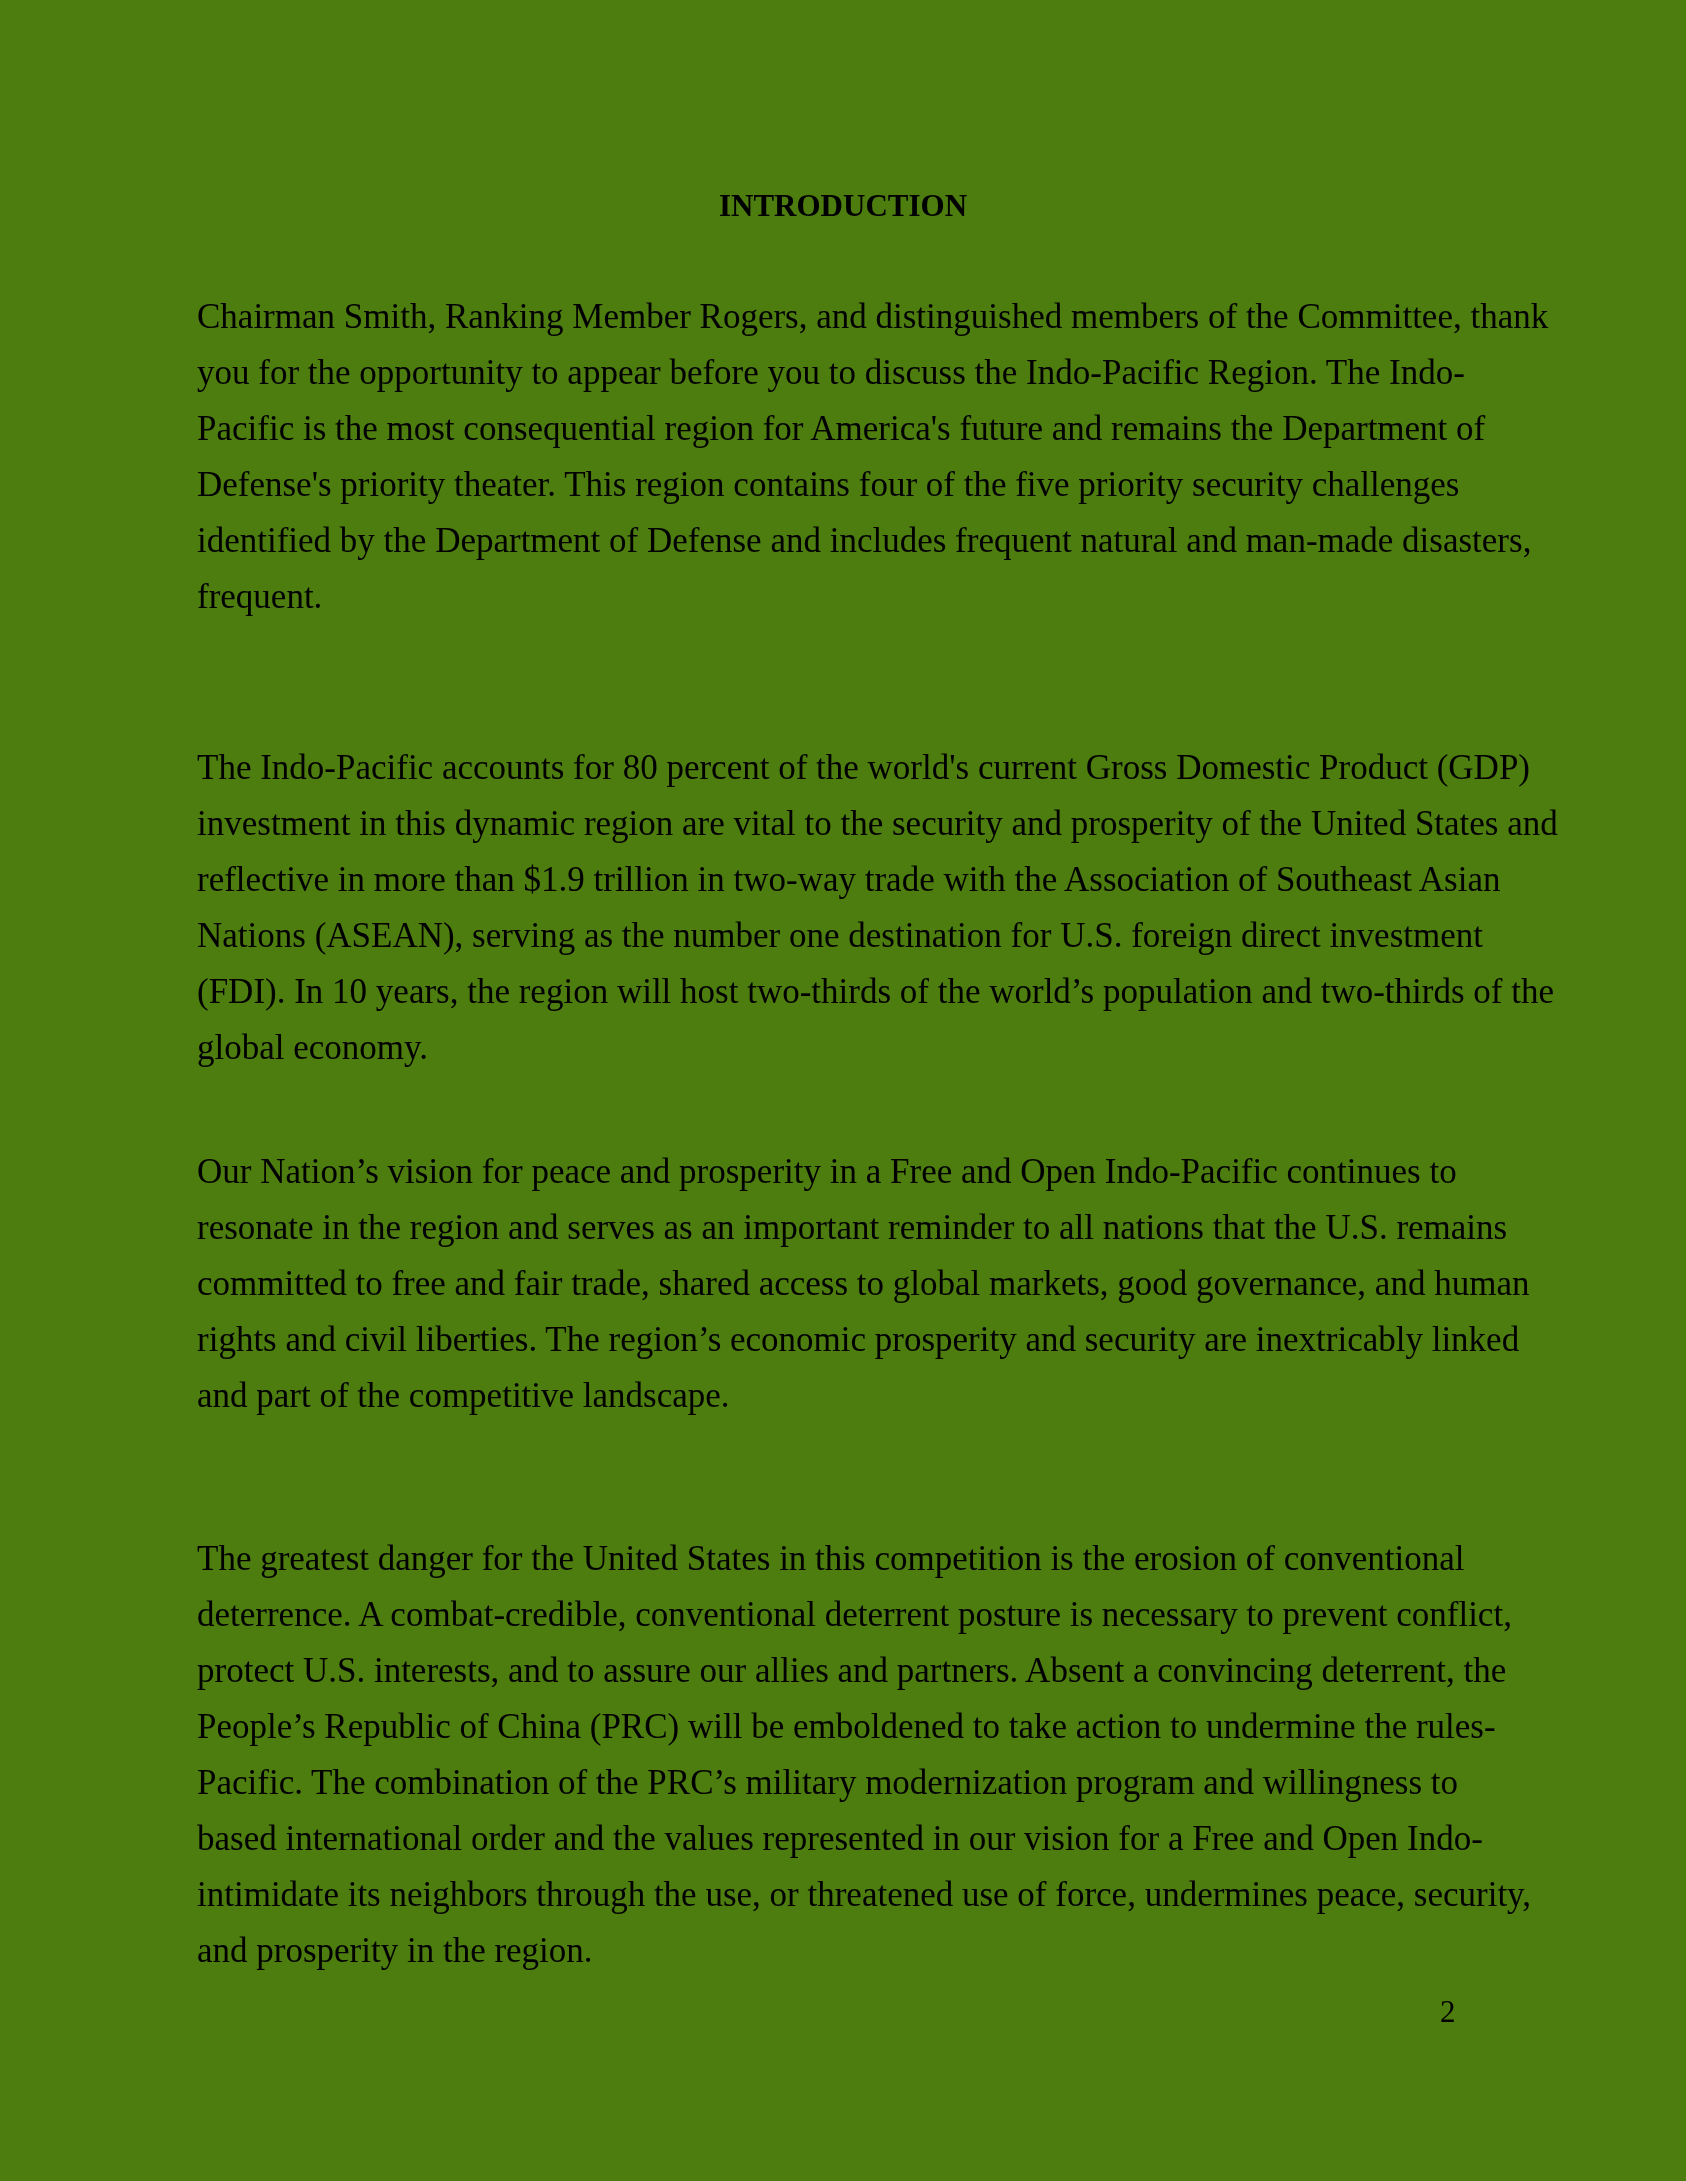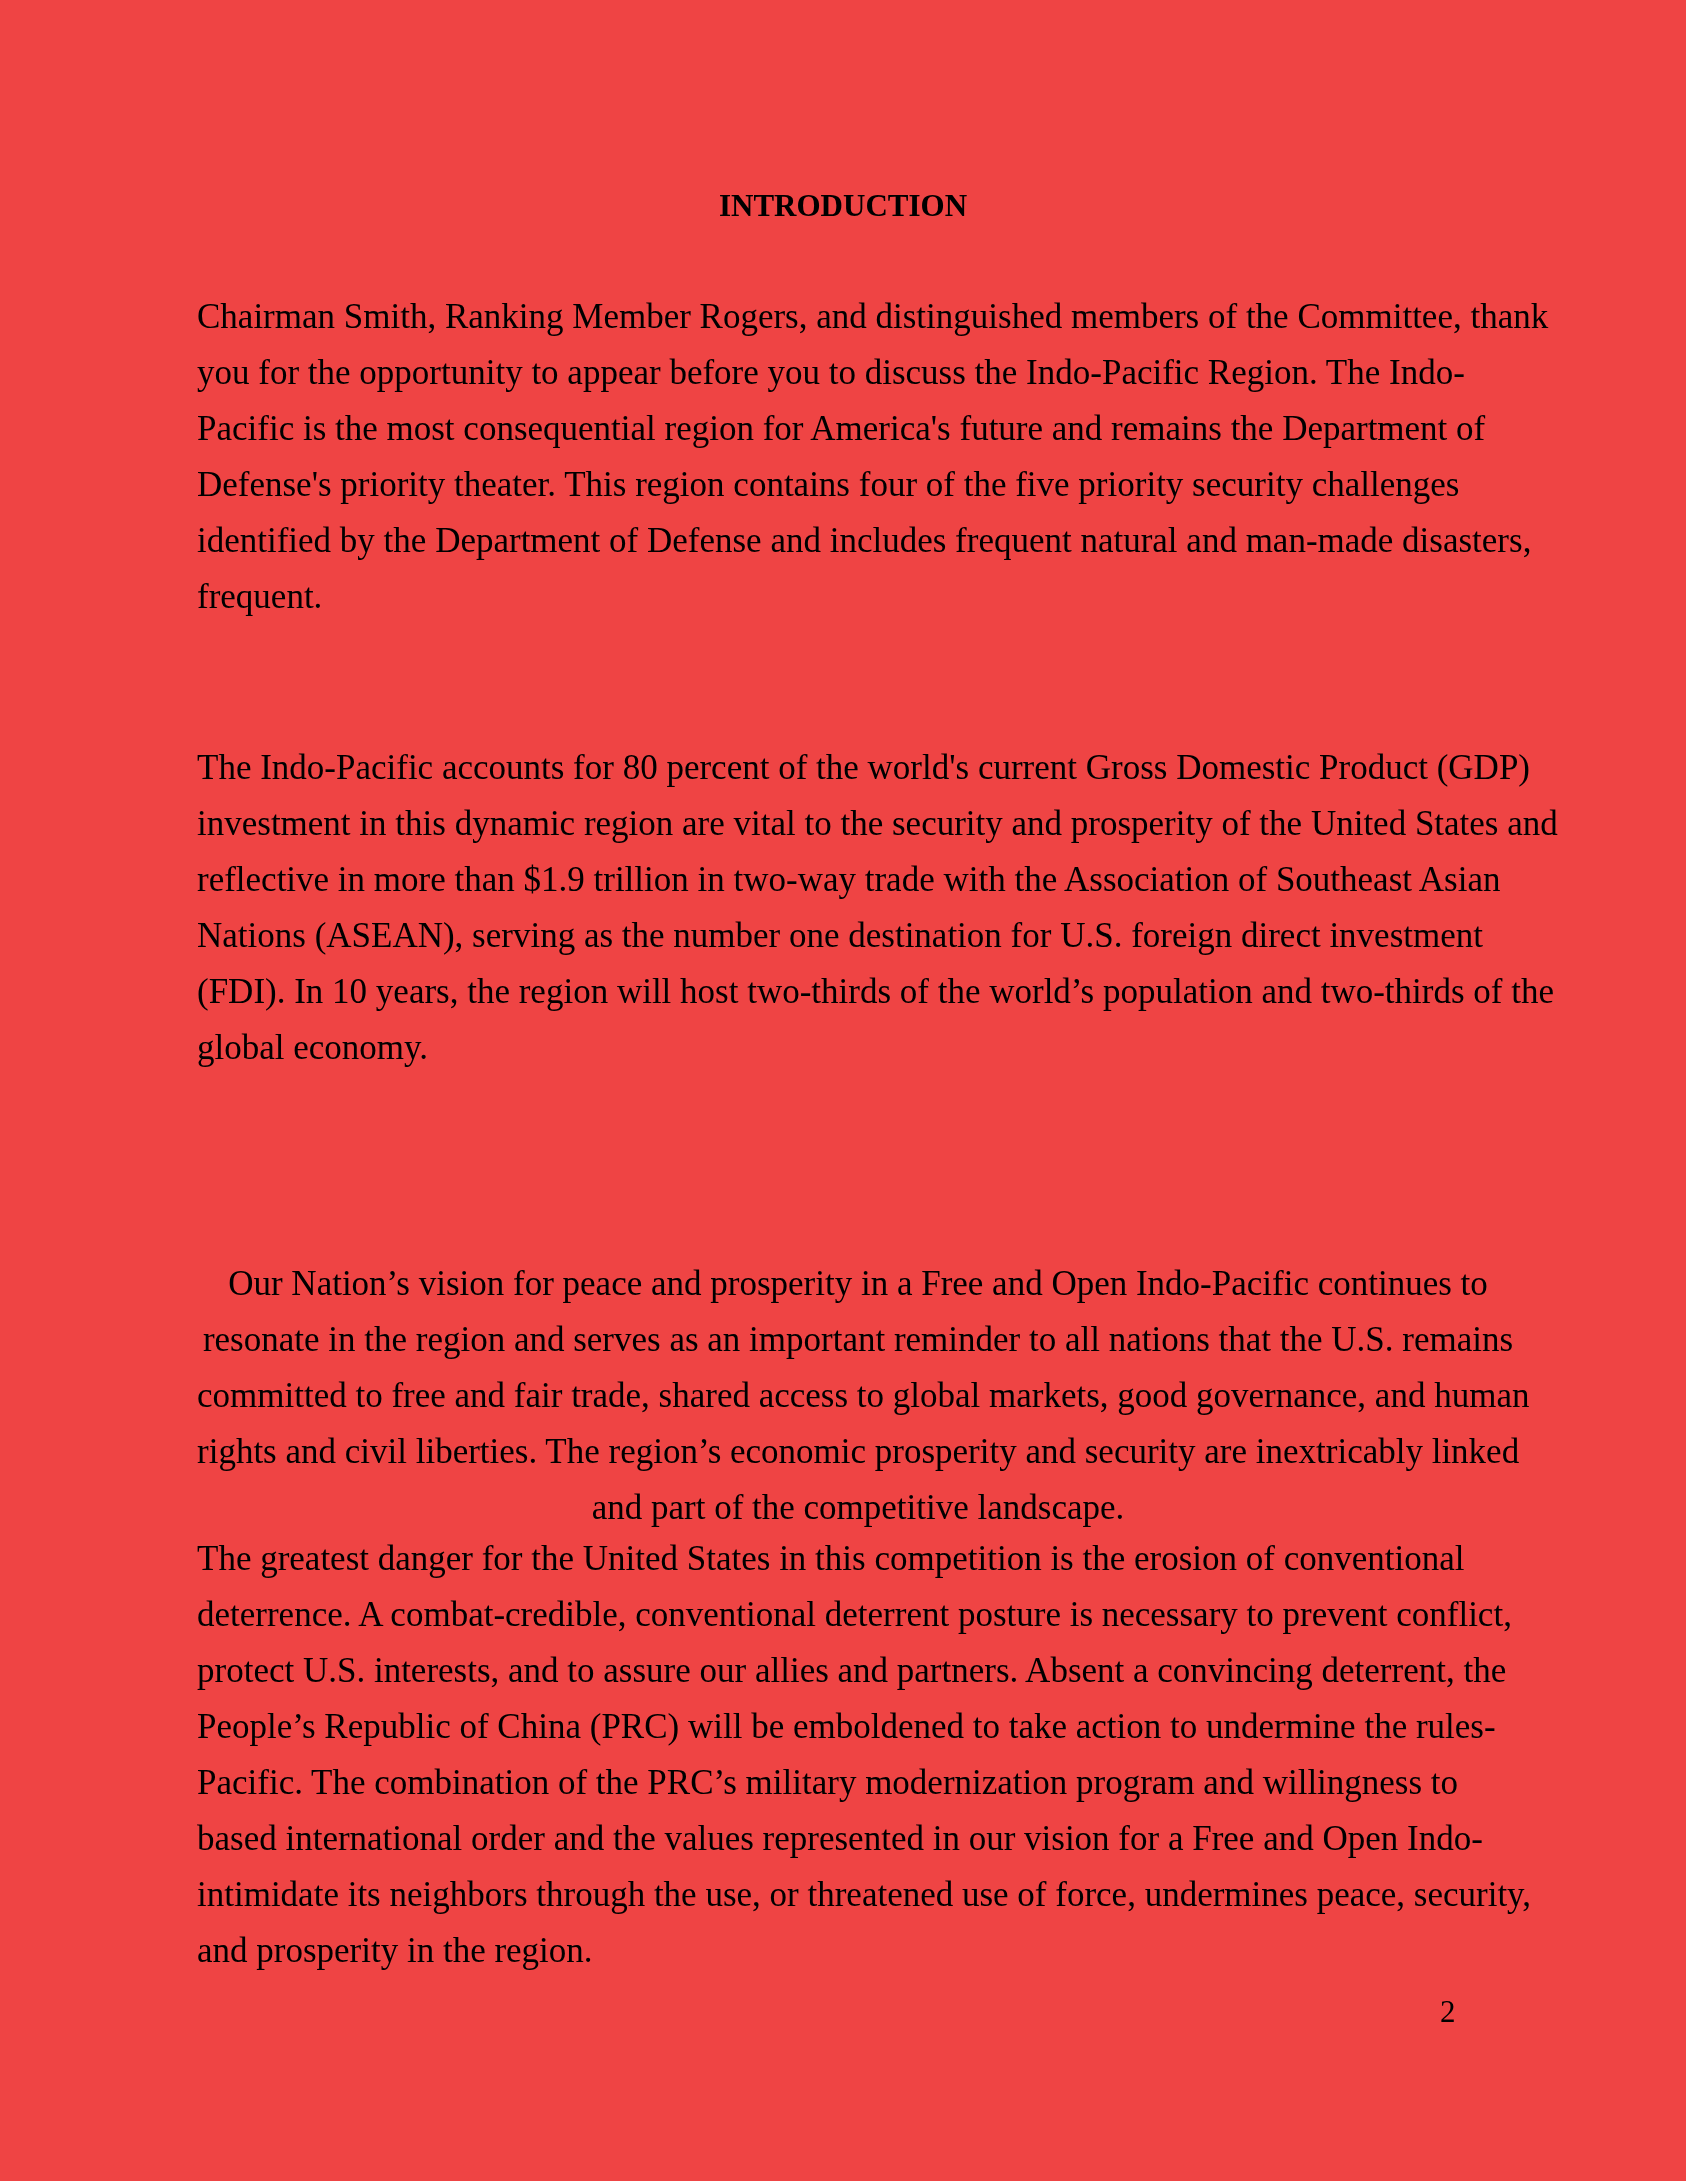--- a/index.html
+++ b/index.html
@@ -13,21 +13,21 @@
     position: relative;
     overflow: hidden;
     font-family: "Liberation Serif", "DejaVu Serif", serif;
     color: #000000;
   }
   .page {
     position: absolute;
     left: 0; top: 0;
     width: 1686px;
     height: 2182px;
-    background: #ef4444;
+    background: #4d7c0f;
   }
   .title {
     position: absolute;
     left: 0;
     width: 1686px;
     top: 178px;
     text-align: center;
     font-weight: bold;
     font-size: 31px;
     line-height: 56px;
@@ -41,21 +41,21 @@
     font-size: 35px;
     line-height: 56px;
     white-space: nowrap;
   }
   .para .line {
     display: block;
     height: 56px;
   }
   #p1 { top: 289px; }
   #p2 { top: 740px; }
-  #p3 { top: 1256px; text-align: center; }
+  #p3 { top: 1144px; }
   #p4 { top: 1531px; }
   .page-number {
     position: absolute;
     left: 1440px;
     top: 1984px;
     font-size: 31px;
     line-height: 56px;
   }
 </style>
 </head>

